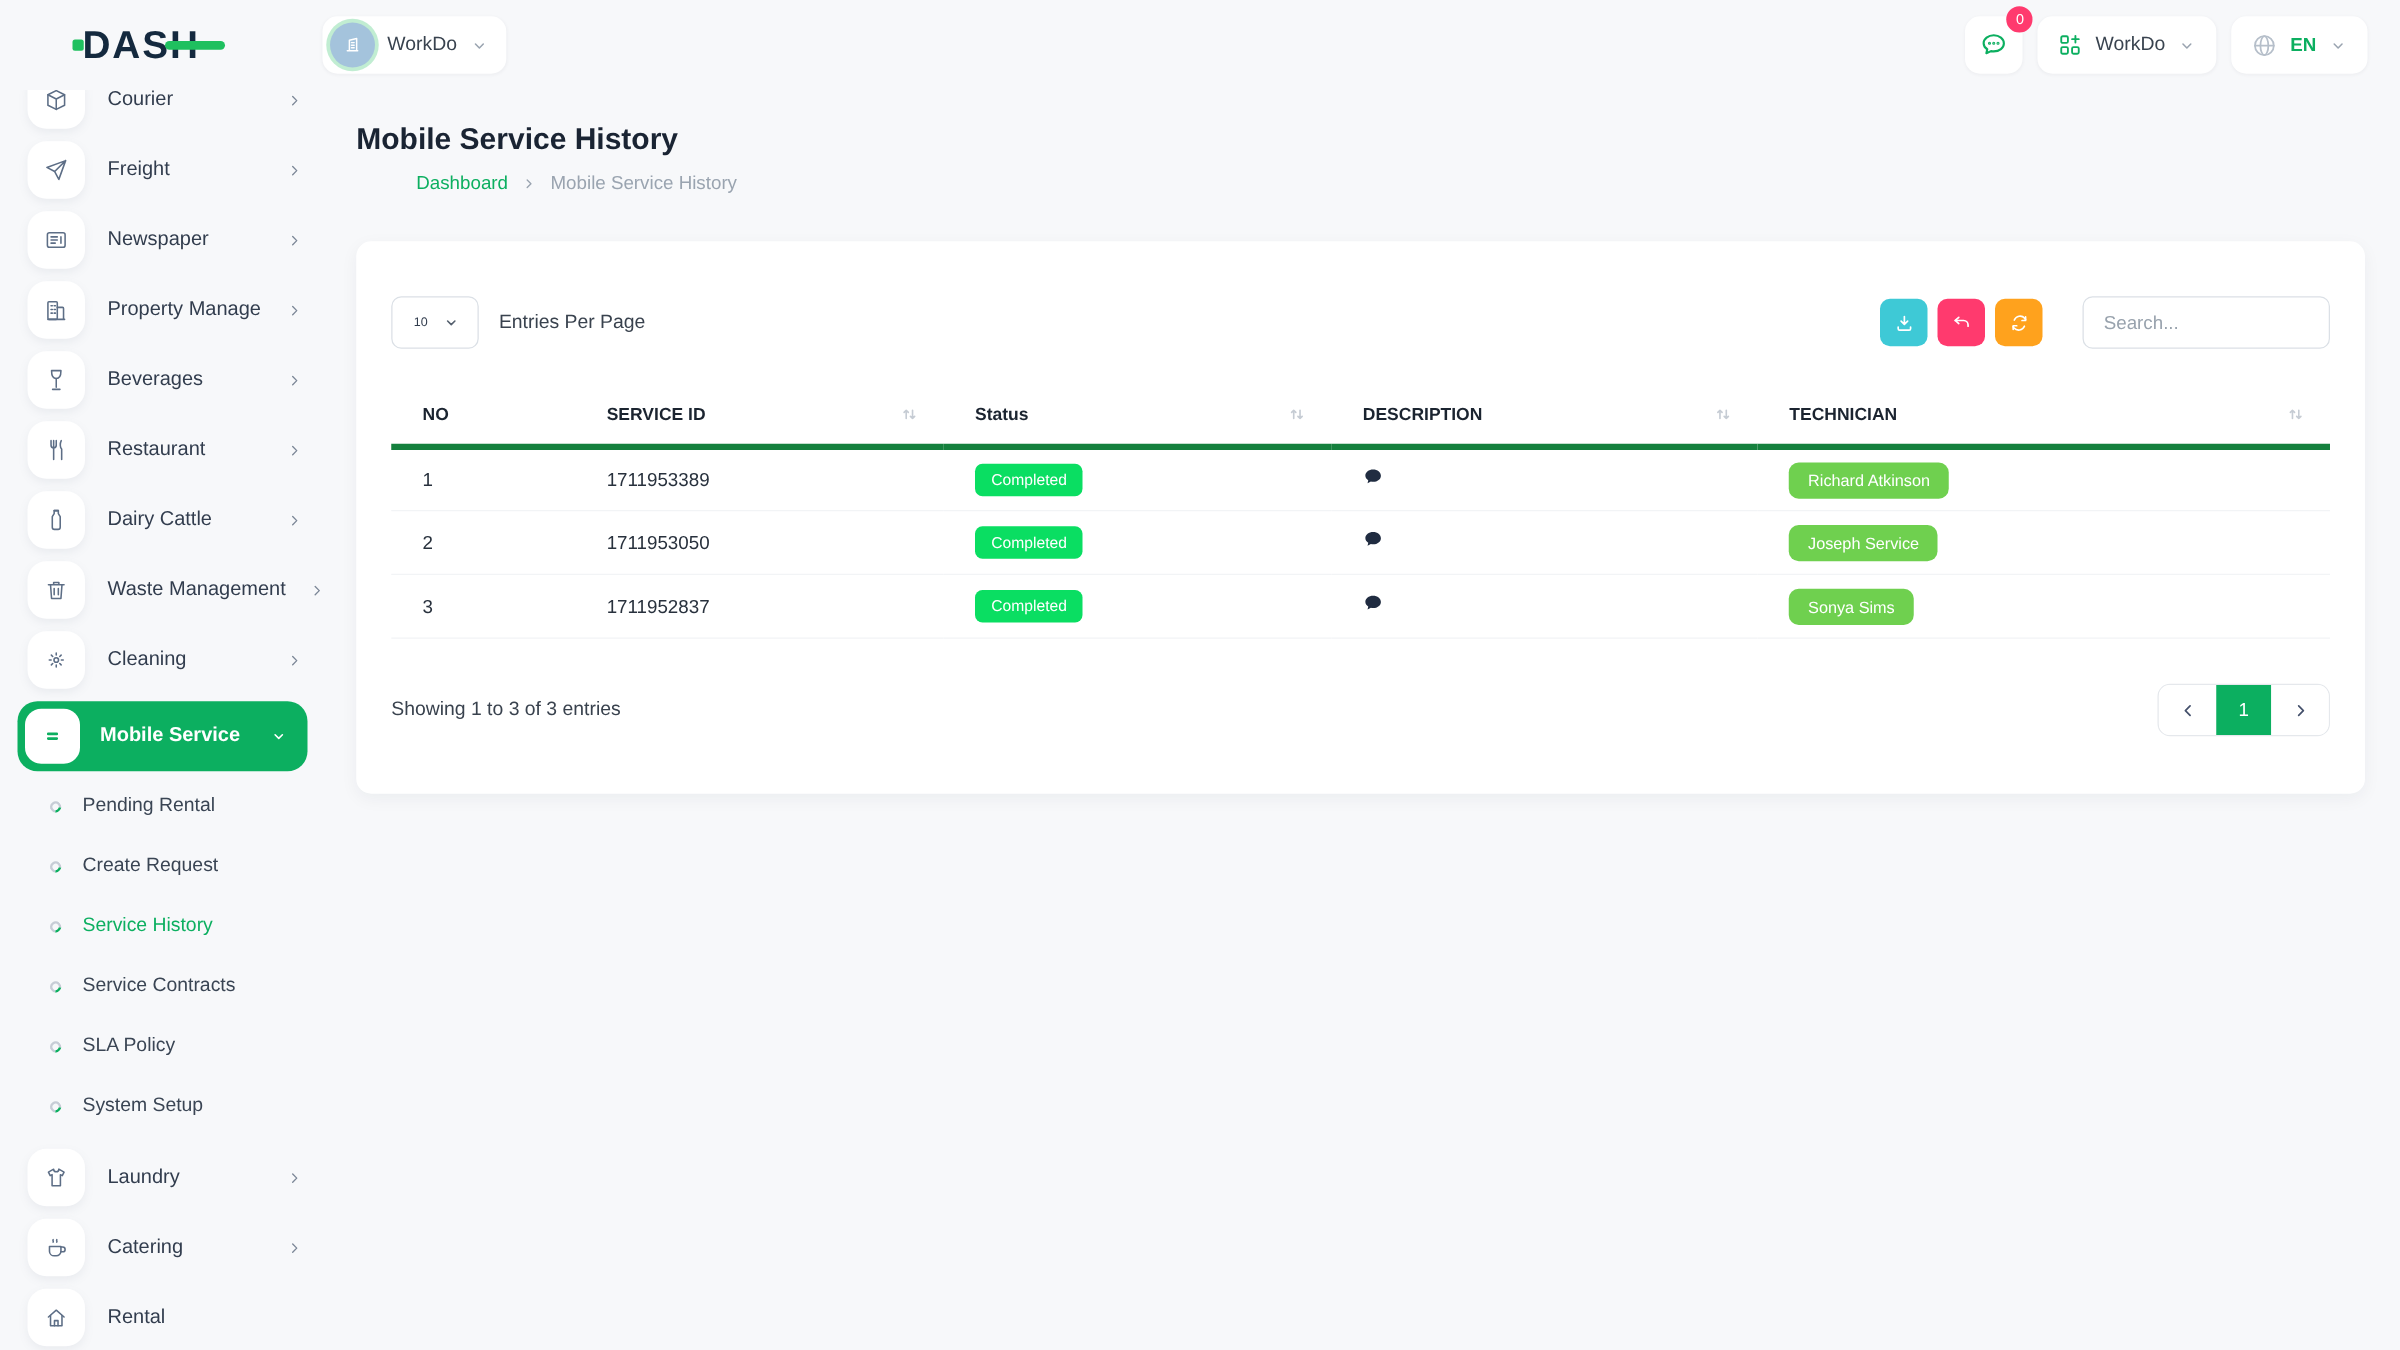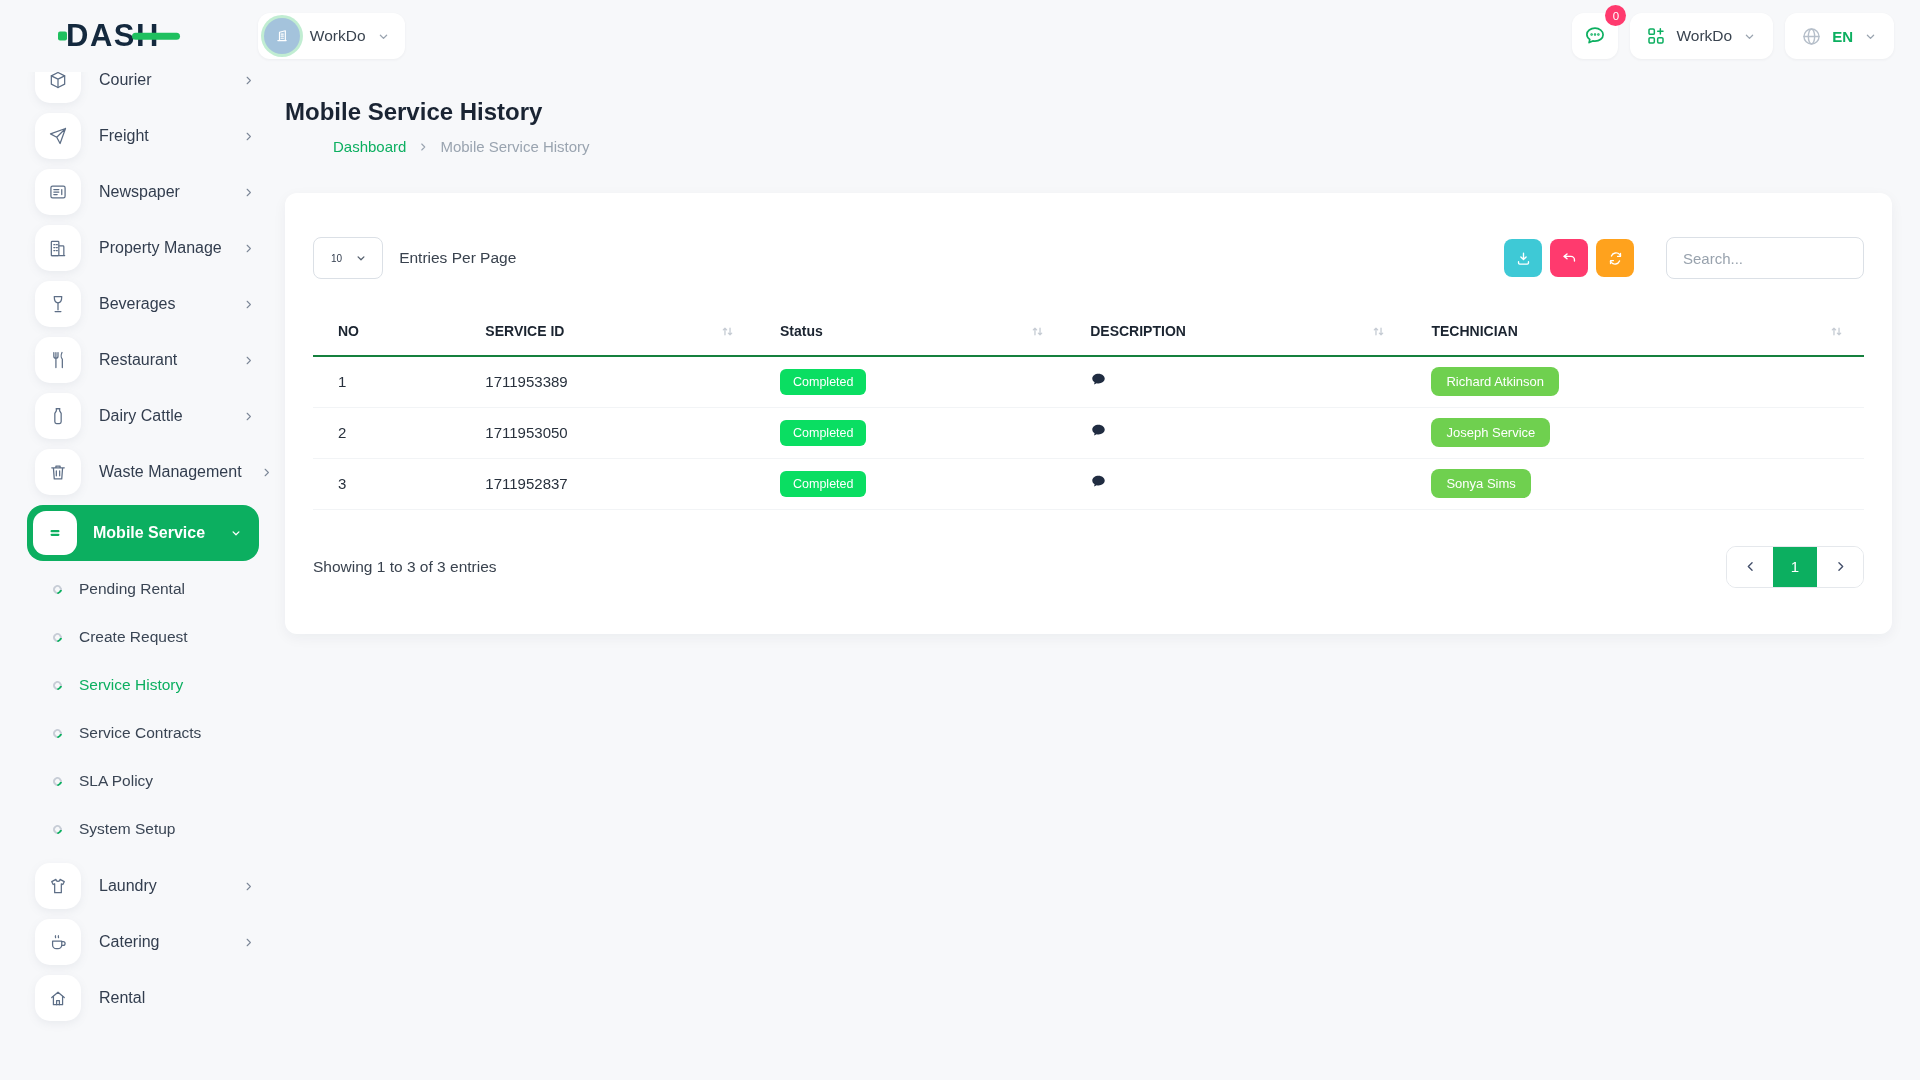--- a/index.html
+++ b/index.html
@@ -24,21 +24,21 @@
   .avatar { width:36px; height:36px; border-radius:50%; background:#a4c3dc; display:flex; align-items:center; justify-content:center;
             box-shadow:0 0 0 3px rgba(31,192,95,.28); }
   .topbar-right { margin-left:auto; display:flex; align-items:center; gap:12px; }
   .iconbtn { position:relative; width:46px; height:46px; border-radius:12px; background:#fff; border:none; cursor:pointer;
              display:flex; align-items:center; justify-content:center; box-shadow:0 1px 3px rgba(30,40,60,.05); }
   .badge { position:absolute; top:-8px; right:-8px; min-width:21px; height:21px; padding:0 5px; border-radius:11px;
            background:var(--pink,#FF3A6E); color:#fff; font-size:11.5px; display:flex; align-items:center; justify-content:center; }
   .lang { color:var(--primary,#0CAF60); font-weight:700; font-size:15px; }
 
   
-  .sidebar { position:absolute; top:72px; left:13px; bottom:0; width:256px; padding:0 10px 0 22px; overflow:hidden; }
+  .sidebar { position:absolute; top:72px; left:0; bottom:0; width:256px; padding:0 10px 0 22px; overflow:hidden; }
   .nav-item { display:flex; align-items:center; gap:18px; height:46px; margin-bottom:10px; cursor:pointer; }
   .nav-item.first { margin-top:-15px; }
   .nav-icon { width:46px; height:46px; border-radius:15px; background:#fff; flex:none;
               display:flex; align-items:center; justify-content:center; box-shadow:0 3px 8px rgba(120,130,150,.10); }
   .nav-label { flex:1; font-size:16px; color:#323d4e; white-space:nowrap; }
   .nav-chev { flex:none; margin-right:4px; }
   .nav-item.active { background:var(--primary,#0CAF60); border-radius:16px; height:56px; margin:2px 0 8px -8px; padding:0 12px 0 6px; gap:16px; }
   .nav-item.active .nav-icon { box-shadow:none; width:44px; height:44px; border-radius:13px; }
   .nav-item.active .nav-label { color:#fff; font-weight:700; }
 
@@ -63,21 +63,21 @@
   .control-right { margin-left:auto; display:flex; align-items:center; gap:8px; }
   .sqbtn { width:38px; height:38px; border:none; border-radius:8px; display:flex; align-items:center; justify-content:center; cursor:pointer; }
   .sqbtn.cyan { background:var(--cyan,#3EC9D6); }
   .sqbtn.pink { background:var(--pink,#FF3A6E); }
   .sqbtn.orange { background:var(--orange,#FFA21D); }
   .search { width:198px; height:42px; margin-left:24px; border:1px solid #dbe0e6; border-radius:8px; padding:0 16px;
             font-family:inherit; font-size:15px; color:#323d4e; background:#fff; }
   .search::placeholder { color:#98a2ad; }
 
   .table { width:100%; border-collapse:collapse; margin-top:44px; }
-  .table th { padding:0 20px 16px 25px; border-bottom:2px solid #15803d; font-size:14px; font-weight:700; color:#1b2430; text-align:left; }
+  .table th { padding:0 20px 16px 25px; border-bottom:5px solid #15803d; font-size:14px; font-weight:700; color:#1b2430; text-align:left; }
   .th-flex { display:flex; align-items:center; justify-content:space-between; gap:8px; }
   .table td { height:51px; padding:0 20px 0 25px; border-bottom:1px solid #f2f4f6; font-size:15px; color:#28313d; }
   .badge-status { display:inline-block; background:var(--completed,#0ADE62); color:#fff; font-size:12.5px; padding:6px 13px; border-radius:6px; }
   .badge-tech { display:inline-block; background:var(--technician,#6FD04F); color:#fff; font-size:13px; padding:7px 15px; border-radius:8px; }
   .comment-btn { background:none; border:none; padding:0; cursor:pointer; display:inline-flex; align-items:center; }
 
   .card-footer { display:flex; align-items:center; margin-top:36px; }
   .showing { font-size:15.5px; color:#39424e; }
   .pagination { margin-left:auto; display:flex; align-items:stretch; height:42px; border:1px solid #e5e8ec; border-radius:10px;
                 overflow:hidden; background:#fff; }
@@ -245,20 +245,32 @@
           <svg width="20" height="20" viewBox="0 0 24 24" fill="none" stroke="#5d6e86" stroke-width="1.5" stroke-linecap="round" stroke-linejoin="round">
             <path d="M4.5 7h15M9.5 7V4.8h5V7M6.5 7l1 13.2h9l1-13.2M10 10.5v6M14 10.5v6"></path>
           </svg>
         </span>
       <span class="nav-label">Waste Management</span>
       <svg class="nav-chev" width="13" height="13" viewBox="0 0 24 24" fill="none" stroke="#7c8797" stroke-width="2" stroke-linecap="round" stroke-linejoin="round">
           <path d="m9.5 6 6 6-6 6"></path>
         </svg>
     </div>
 
+    <div class="nav-item">
+      <span class="nav-icon">
+          <svg width="20" height="20" viewBox="0 0 24 24" fill="none" stroke="#5d6e86" stroke-width="1.5" stroke-linecap="round">
+            <circle cx="12" cy="12" r="2.2"></circle>
+            <path d="M12 5.3v1.8M12 16.9v1.8M5.3 12h1.8M16.9 12h1.8M7.3 7.3l1.3 1.3M15.4 15.4l1.3 1.3M16.7 7.3l-1.3 1.3M8.6 15.4l-1.3 1.3"></path>
+          </svg>
+        </span>
+      <span class="nav-label">Cleaning</span>
+      <svg class="nav-chev" width="13" height="13" viewBox="0 0 24 24" fill="none" stroke="#7c8797" stroke-width="2" stroke-linecap="round" stroke-linejoin="round">
+          <path d="m9.5 6 6 6-6 6"></path>
+        </svg>
+    </div>
 
     <div class="nav-item active">
       <span class="nav-icon">
           <svg width="22" height="22" viewBox="0 0 24 24" fill="none" stroke="#0CAF60" stroke-width="2.4" stroke-linecap="round">
             <path d="M8.3 10h7.4M8.3 14h7.4"></path>
           </svg>
         </span>
       <span class="nav-label">Mobile Service</span>
       <svg class="nav-chev" width="14" height="14" viewBox="0 0 24 24" fill="none" stroke="#ffffff" stroke-width="2.2" stroke-linecap="round" stroke-linejoin="round">
           <path d="m7 10 5 5 5-5"></path>

